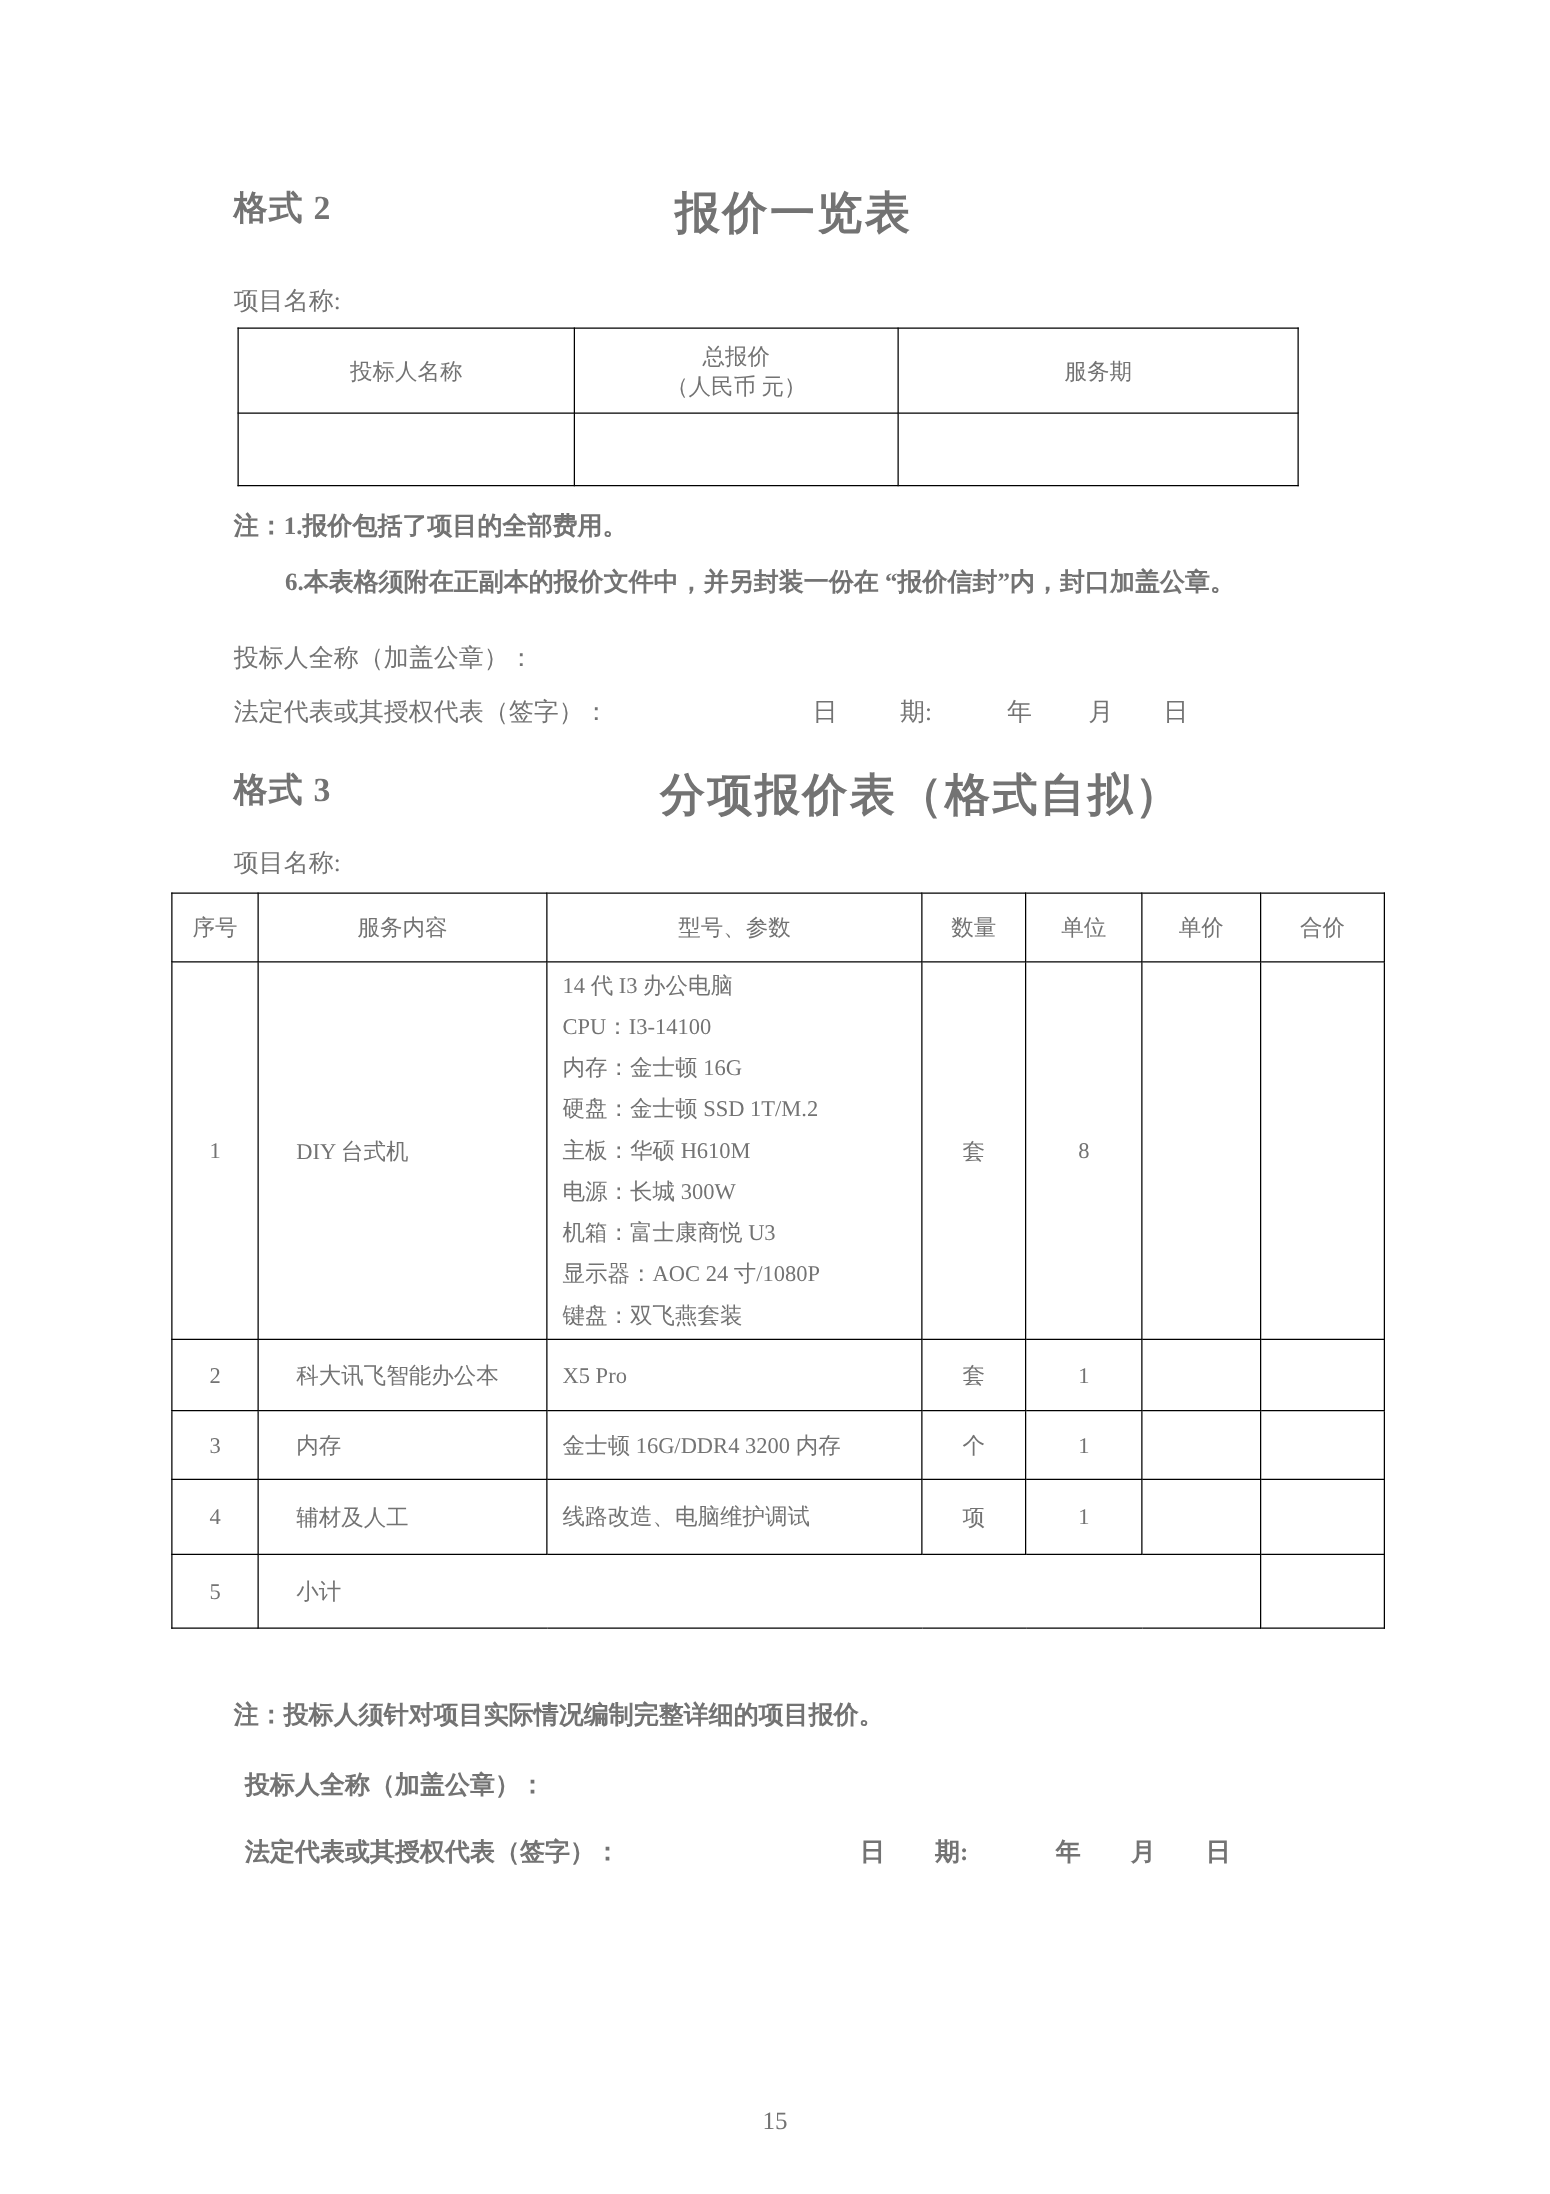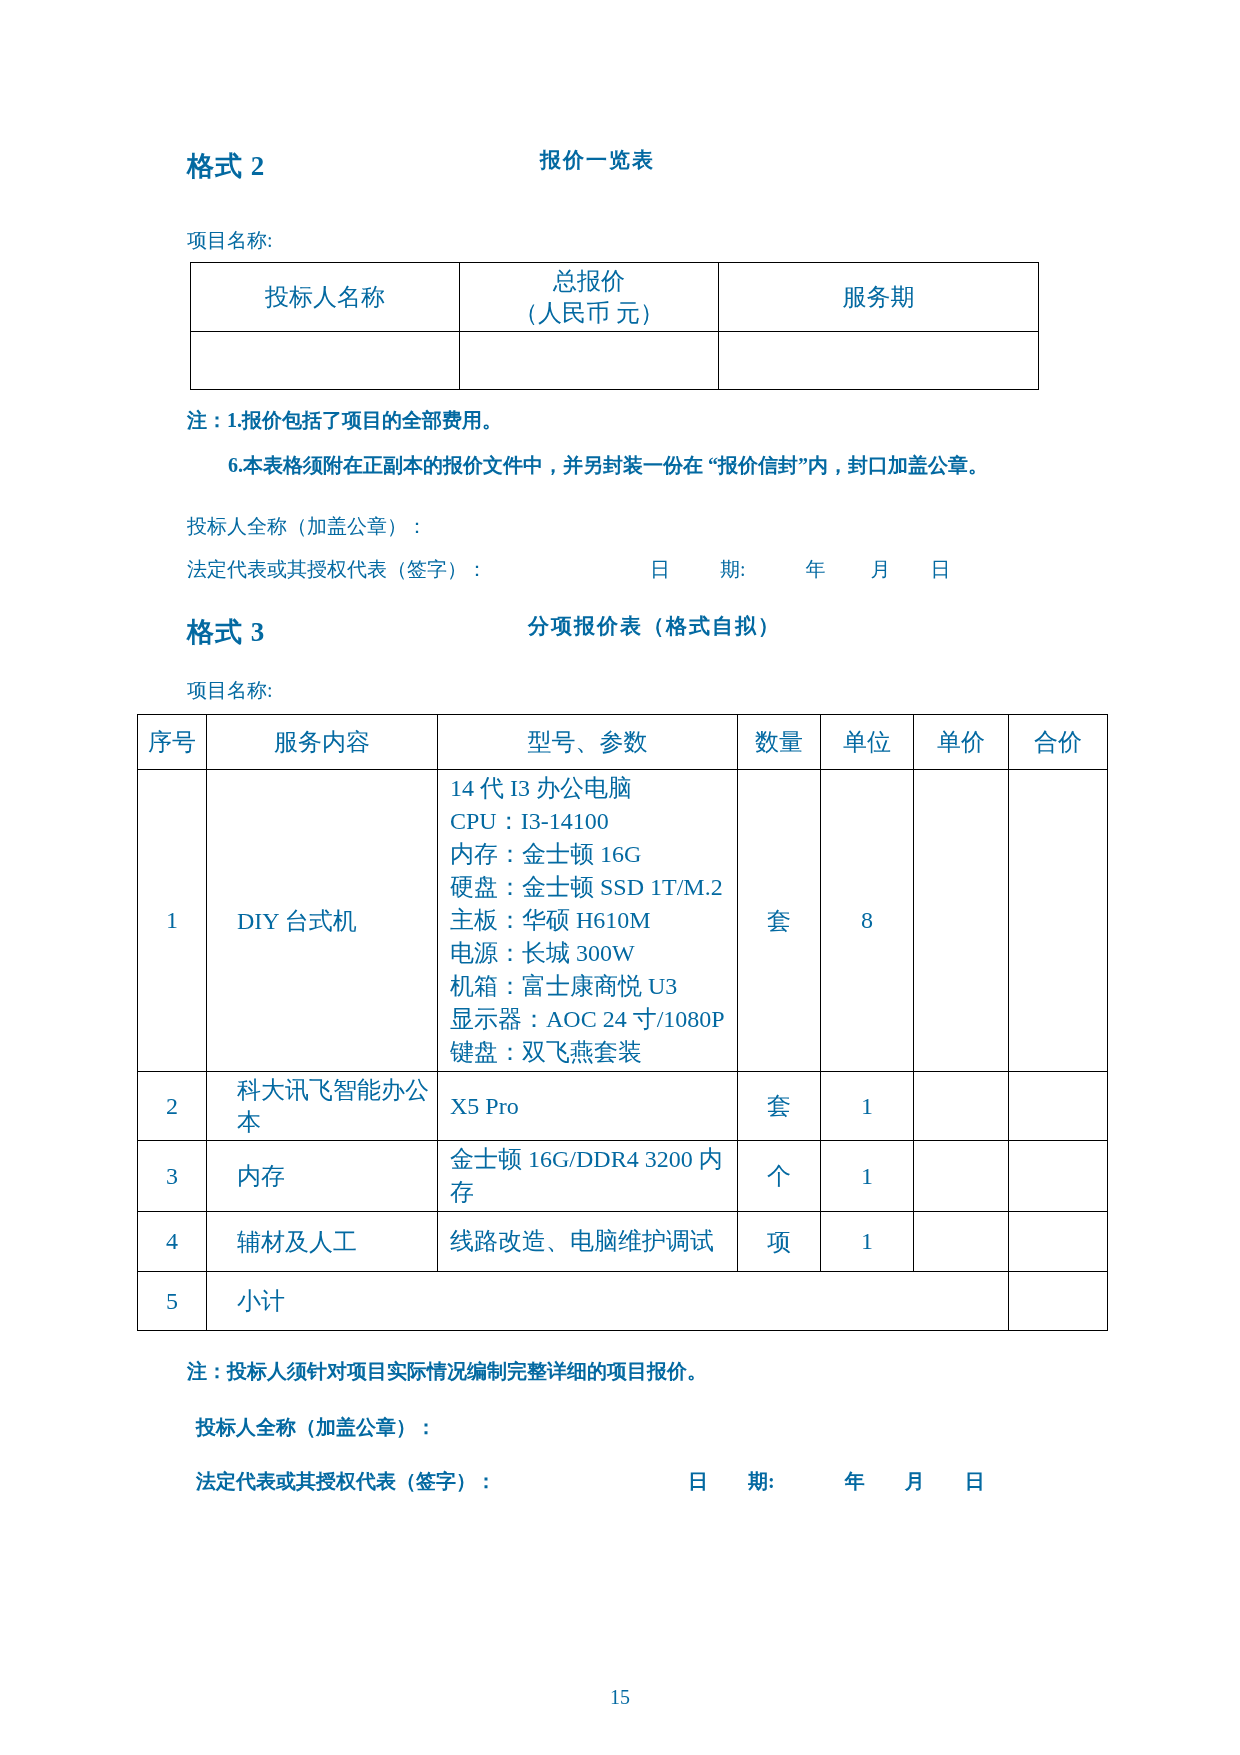--- a/index.html
+++ b/index.html
@@ -1,42 +1,42 @@
 <!DOCTYPE html>
 <html><head>
 <meta charset="utf-8">
 <style>
   html,body{margin:0;padding:0;background:#ffffff;}
   .page{
     position:relative;
     width:1240px;
     height:1755px;
     background:#ffffff;
-    color:#0369a1;
+    color:#737373;
     font-family:"Liberation Serif","DejaVu Serif",serif;
     overflow:hidden;
   }
   .abs{position:absolute;}
   .heading-label{
     font-size:27px;
     font-weight:bold;
     letter-spacing:1px;
   }
   .heading-title{
-    font-size:21px;
+    font-size:36px;
     font-weight:bold;
     letter-spacing:2px;
   }
   .body-text{font-size:20px;}
   .bold{font-weight:bold;}
   .pre{white-space:pre;}
   table{
     border-collapse:collapse;
     table-layout:fixed;
-    font-size:24px;
+    font-size:18px;
   }
   td,th{
     border:1px solid #000;
     font-weight:normal;
     text-align:center;
     vertical-align:middle;
     padding:2px 4px;
     overflow:hidden;
   }
   .t1{width:848px;}

